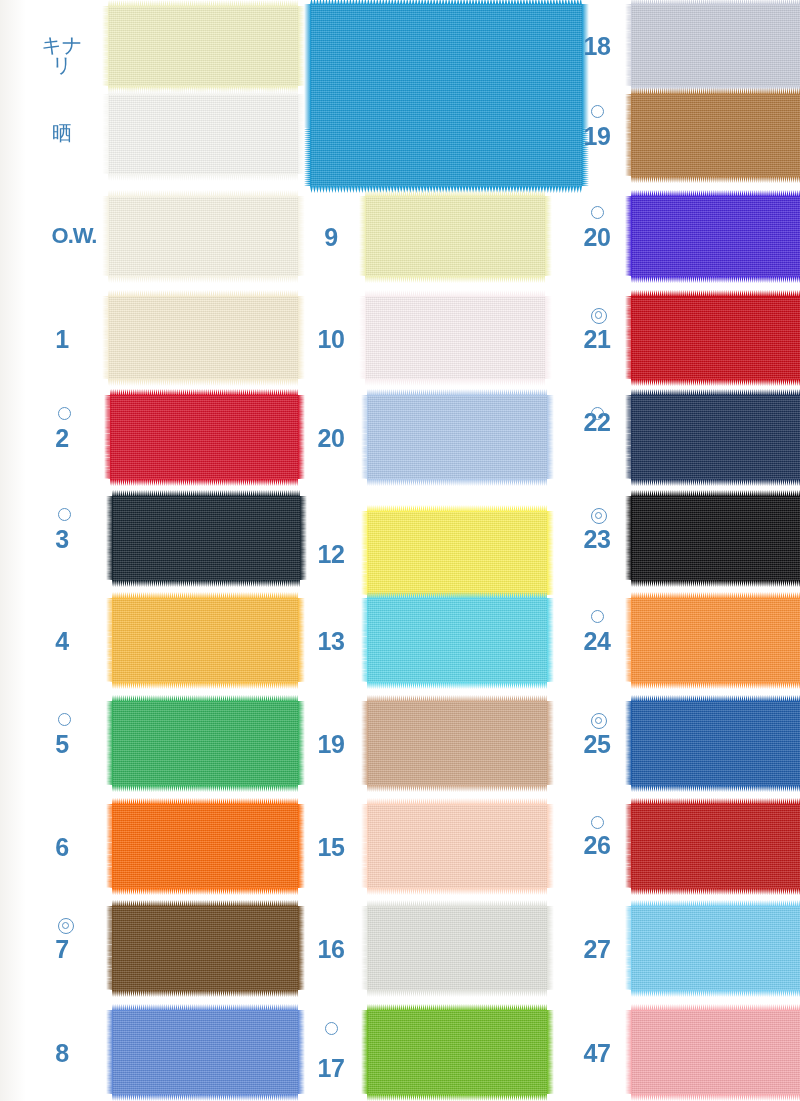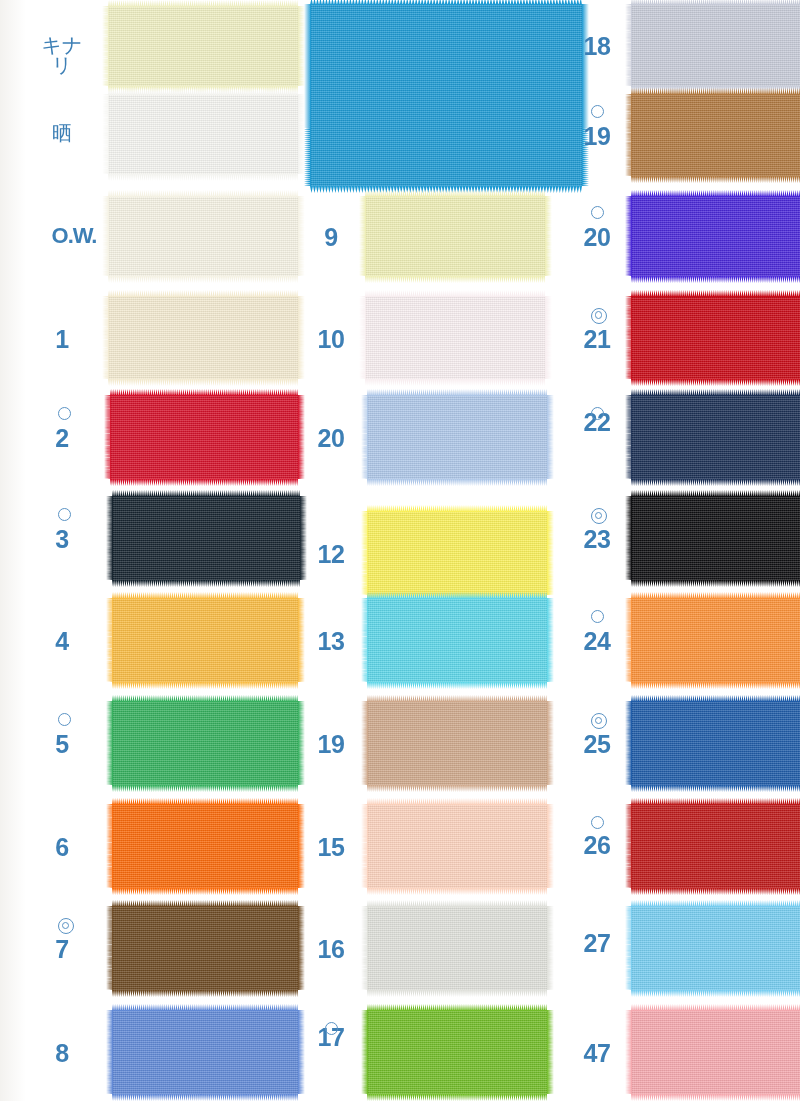--- a/index.html
+++ b/index.html
@@ -689,21 +689,21 @@
           <svg viewBox="0 0 7 1000" preserveAspectRatio="none">
             <path d="M7,0 L0,5.5 L7,11.0 L0,16.5 L7,22.0 L0,27.5 L7,33.0 L0,38.5 L7,44.0 L0,49.5 L7,55.0 L0,60.5 L7,66.0 L0,71.5 L7,77.0 L0,82.5 L7,88.0 L0,93.5 L7,99.0 L0,104.5 L7,110.0 L0,115.5 L7,121.0 L0,126.5 L7,132.0 L0,137.5 L7,143.0 L0,148.5 L7,154.0 L0,159.5 L7,165.0 L0,170.5 L7,176.0 L0,181.5 L7,187.0 L0,192.5 L7,198.0 L0,203.5 L7,209.0 L0,214.5 L7,220.0 L0,225.5 L7,231.0 L0,236.5 L7,242.0 L0,247.5 L7,253.0 L0,258.5 L7,264.0 L0,269.5 L7,275.0 L0,280.5 L7,286.0 L0,291.5 L7,297.0 L0,302.5 L7,308.0 L0,313.5 L7,319.0 L0,324.5 L7,330.0 L0,335.5 L7,341.0 L0,346.5 L7,352.0 L0,357.5 L7,363.0 L0,368.5 L7,374.0 L0,379.5 L7,385.0 L0,390.5 L7,396.0 L0,401.5 L7,407.0 L0,412.5 L7,418.0 L0,423.5 L7,429.0 L0,434.5 L7,440.0 L0,445.5 L7,451.0 L0,456.5 L7,462.0 L0,467.5 L7,473.0 L0,478.5 L7,484.0 L0,489.5 L7,495.0 L0,500.5 L7,506.0 L0,511.5 L7,517.0 L0,522.5 L7,528.0 L0,533.5 L7,539.0 L0,544.5 L7,550.0 L0,555.5 L7,561.0 L0,566.5 L7,572.0 L0,577.5 L7,583.0 L0,588.5 L7,594.0 L0,599.5 L7,605.0 L0,610.5 L7,616.0 L0,621.5 L7,627.0 L0,632.5 L7,638.0 L0,643.5 L7,649.0 L0,654.5 L7,660.0 L0,665.5 L7,671.0 L0,676.5 L7,682.0 L0,687.5 L7,693.0 L0,698.5 L7,704.0 L0,709.5 L7,715.0 L0,720.5 L7,726.0 L0,731.5 L7,737.0 L0,742.5 L7,748.0 L0,753.5 L7,759.0 L0,764.5 L7,770.0 L0,775.5 L7,781.0 L0,786.5 L7,792.0 L0,797.5 L7,803.0 L0,808.5 L7,814.0 L0,819.5 L7,825.0 L0,830.5 L7,836.0 L0,841.5 L7,847.0 L0,852.5 L7,858.0 L0,863.5 L7,869.0 L0,874.5 L7,880.0 L0,885.5 L7,891.0 L0,896.5 L7,902.0 L0,907.5 L7,913.0 L0,918.5 L7,924.0 L0,929.5 L7,935.0 L0,940.5 L7,946.0 L0,951.5 L7,957.0 L0,962.5 L7,968.0 L0,973.5 L7,979.0 L0,984.5 L7,990.0 L0,995.5 L7,1000.0 L7,1000 L7,1000 L7,0 Z" fill="#72bc28"></path>
           </svg>
         </div>
         <div class="zigv rgt">
           <svg viewBox="0 0 7 1000" preserveAspectRatio="none">
             <path d="M0,0 L7,5.5 L0,11.0 L7,16.5 L0,22.0 L7,27.5 L0,33.0 L7,38.5 L0,44.0 L7,49.5 L0,55.0 L7,60.5 L0,66.0 L7,71.5 L0,77.0 L7,82.5 L0,88.0 L7,93.5 L0,99.0 L7,104.5 L0,110.0 L7,115.5 L0,121.0 L7,126.5 L0,132.0 L7,137.5 L0,143.0 L7,148.5 L0,154.0 L7,159.5 L0,165.0 L7,170.5 L0,176.0 L7,181.5 L0,187.0 L7,192.5 L0,198.0 L7,203.5 L0,209.0 L7,214.5 L0,220.0 L7,225.5 L0,231.0 L7,236.5 L0,242.0 L7,247.5 L0,253.0 L7,258.5 L0,264.0 L7,269.5 L0,275.0 L7,280.5 L0,286.0 L7,291.5 L0,297.0 L7,302.5 L0,308.0 L7,313.5 L0,319.0 L7,324.5 L0,330.0 L7,335.5 L0,341.0 L7,346.5 L0,352.0 L7,357.5 L0,363.0 L7,368.5 L0,374.0 L7,379.5 L0,385.0 L7,390.5 L0,396.0 L7,401.5 L0,407.0 L7,412.5 L0,418.0 L7,423.5 L0,429.0 L7,434.5 L0,440.0 L7,445.5 L0,451.0 L7,456.5 L0,462.0 L7,467.5 L0,473.0 L7,478.5 L0,484.0 L7,489.5 L0,495.0 L7,500.5 L0,506.0 L7,511.5 L0,517.0 L7,522.5 L0,528.0 L7,533.5 L0,539.0 L7,544.5 L0,550.0 L7,555.5 L0,561.0 L7,566.5 L0,572.0 L7,577.5 L0,583.0 L7,588.5 L0,594.0 L7,599.5 L0,605.0 L7,610.5 L0,616.0 L7,621.5 L0,627.0 L7,632.5 L0,638.0 L7,643.5 L0,649.0 L7,654.5 L0,660.0 L7,665.5 L0,671.0 L7,676.5 L0,682.0 L7,687.5 L0,693.0 L7,698.5 L0,704.0 L7,709.5 L0,715.0 L7,720.5 L0,726.0 L7,731.5 L0,737.0 L7,742.5 L0,748.0 L7,753.5 L0,759.0 L7,764.5 L0,770.0 L7,775.5 L0,781.0 L7,786.5 L0,792.0 L7,797.5 L0,803.0 L7,808.5 L0,814.0 L7,819.5 L0,825.0 L7,830.5 L0,836.0 L7,841.5 L0,847.0 L7,852.5 L0,858.0 L7,863.5 L0,869.0 L7,874.5 L0,880.0 L7,885.5 L0,891.0 L7,896.5 L0,902.0 L7,907.5 L0,913.0 L7,918.5 L0,924.0 L7,929.5 L0,935.0 L7,940.5 L0,946.0 L7,951.5 L0,957.0 L7,962.5 L0,968.0 L7,973.5 L0,979.0 L7,984.5 L0,990.0 L7,995.5 L0,1000.0 L0,1000 L0,1000 L0,0 Z" fill="#72bc28"></path>
           </svg>
         </div>
       </div>
-      <div class="label num" style="left: -2px; width: 60px; top: 15px;">17</div>
+      <div class="label num" style="left: -2px; width: 60px; top: 46px;">17</div>
       <div class="mark" style="left: 22px; top: 12px;">
         <span class="ring-o"></span>
       </div>
     </div>
   </div>
 <div class="col col-3">
     <div class="cell" style="top: 4px; height: 82px;">
       <div class="swatch" title="#c7cbd8" style="left: 58px; width: 186px; top: 0px; height: 82px; background: rgb(199, 203, 216);">
         <div class="weave"></div>
         <div class="zig top">
@@ -978,21 +978,21 @@
           <svg viewBox="0 0 7 1000" preserveAspectRatio="none">
             <path d="M7,0 L0,5.5 L7,11.0 L0,16.5 L7,22.0 L0,27.5 L7,33.0 L0,38.5 L7,44.0 L0,49.5 L7,55.0 L0,60.5 L7,66.0 L0,71.5 L7,77.0 L0,82.5 L7,88.0 L0,93.5 L7,99.0 L0,104.5 L7,110.0 L0,115.5 L7,121.0 L0,126.5 L7,132.0 L0,137.5 L7,143.0 L0,148.5 L7,154.0 L0,159.5 L7,165.0 L0,170.5 L7,176.0 L0,181.5 L7,187.0 L0,192.5 L7,198.0 L0,203.5 L7,209.0 L0,214.5 L7,220.0 L0,225.5 L7,231.0 L0,236.5 L7,242.0 L0,247.5 L7,253.0 L0,258.5 L7,264.0 L0,269.5 L7,275.0 L0,280.5 L7,286.0 L0,291.5 L7,297.0 L0,302.5 L7,308.0 L0,313.5 L7,319.0 L0,324.5 L7,330.0 L0,335.5 L7,341.0 L0,346.5 L7,352.0 L0,357.5 L7,363.0 L0,368.5 L7,374.0 L0,379.5 L7,385.0 L0,390.5 L7,396.0 L0,401.5 L7,407.0 L0,412.5 L7,418.0 L0,423.5 L7,429.0 L0,434.5 L7,440.0 L0,445.5 L7,451.0 L0,456.5 L7,462.0 L0,467.5 L7,473.0 L0,478.5 L7,484.0 L0,489.5 L7,495.0 L0,500.5 L7,506.0 L0,511.5 L7,517.0 L0,522.5 L7,528.0 L0,533.5 L7,539.0 L0,544.5 L7,550.0 L0,555.5 L7,561.0 L0,566.5 L7,572.0 L0,577.5 L7,583.0 L0,588.5 L7,594.0 L0,599.5 L7,605.0 L0,610.5 L7,616.0 L0,621.5 L7,627.0 L0,632.5 L7,638.0 L0,643.5 L7,649.0 L0,654.5 L7,660.0 L0,665.5 L7,671.0 L0,676.5 L7,682.0 L0,687.5 L7,693.0 L0,698.5 L7,704.0 L0,709.5 L7,715.0 L0,720.5 L7,726.0 L0,731.5 L7,737.0 L0,742.5 L7,748.0 L0,753.5 L7,759.0 L0,764.5 L7,770.0 L0,775.5 L7,781.0 L0,786.5 L7,792.0 L0,797.5 L7,803.0 L0,808.5 L7,814.0 L0,819.5 L7,825.0 L0,830.5 L7,836.0 L0,841.5 L7,847.0 L0,852.5 L7,858.0 L0,863.5 L7,869.0 L0,874.5 L7,880.0 L0,885.5 L7,891.0 L0,896.5 L7,902.0 L0,907.5 L7,913.0 L0,918.5 L7,924.0 L0,929.5 L7,935.0 L0,940.5 L7,946.0 L0,951.5 L7,957.0 L0,962.5 L7,968.0 L0,973.5 L7,979.0 L0,984.5 L7,990.0 L0,995.5 L7,1000.0 L7,1000 L7,1000 L7,0 Z" fill="#77cdf0"></path>
           </svg>
         </div>
         <div class="zigv rgt">
           <svg viewBox="0 0 7 1000" preserveAspectRatio="none">
             <path d="M0,0 L7,5.5 L0,11.0 L7,16.5 L0,22.0 L7,27.5 L0,33.0 L7,38.5 L0,44.0 L7,49.5 L0,55.0 L7,60.5 L0,66.0 L7,71.5 L0,77.0 L7,82.5 L0,88.0 L7,93.5 L0,99.0 L7,104.5 L0,110.0 L7,115.5 L0,121.0 L7,126.5 L0,132.0 L7,137.5 L0,143.0 L7,148.5 L0,154.0 L7,159.5 L0,165.0 L7,170.5 L0,176.0 L7,181.5 L0,187.0 L7,192.5 L0,198.0 L7,203.5 L0,209.0 L7,214.5 L0,220.0 L7,225.5 L0,231.0 L7,236.5 L0,242.0 L7,247.5 L0,253.0 L7,258.5 L0,264.0 L7,269.5 L0,275.0 L7,280.5 L0,286.0 L7,291.5 L0,297.0 L7,302.5 L0,308.0 L7,313.5 L0,319.0 L7,324.5 L0,330.0 L7,335.5 L0,341.0 L7,346.5 L0,352.0 L7,357.5 L0,363.0 L7,368.5 L0,374.0 L7,379.5 L0,385.0 L7,390.5 L0,396.0 L7,401.5 L0,407.0 L7,412.5 L0,418.0 L7,423.5 L0,429.0 L7,434.5 L0,440.0 L7,445.5 L0,451.0 L7,456.5 L0,462.0 L7,467.5 L0,473.0 L7,478.5 L0,484.0 L7,489.5 L0,495.0 L7,500.5 L0,506.0 L7,511.5 L0,517.0 L7,522.5 L0,528.0 L7,533.5 L0,539.0 L7,544.5 L0,550.0 L7,555.5 L0,561.0 L7,566.5 L0,572.0 L7,577.5 L0,583.0 L7,588.5 L0,594.0 L7,599.5 L0,605.0 L7,610.5 L0,616.0 L7,621.5 L0,627.0 L7,632.5 L0,638.0 L7,643.5 L0,649.0 L7,654.5 L0,660.0 L7,665.5 L0,671.0 L7,676.5 L0,682.0 L7,687.5 L0,693.0 L7,698.5 L0,704.0 L7,709.5 L0,715.0 L7,720.5 L0,726.0 L7,731.5 L0,737.0 L7,742.5 L0,748.0 L7,753.5 L0,759.0 L7,764.5 L0,770.0 L7,775.5 L0,781.0 L7,786.5 L0,792.0 L7,797.5 L0,803.0 L7,808.5 L0,814.0 L7,819.5 L0,825.0 L7,830.5 L0,836.0 L7,841.5 L0,847.0 L7,852.5 L0,858.0 L7,863.5 L0,869.0 L7,874.5 L0,880.0 L7,885.5 L0,891.0 L7,896.5 L0,902.0 L7,907.5 L0,913.0 L7,918.5 L0,924.0 L7,929.5 L0,935.0 L7,940.5 L0,946.0 L7,951.5 L0,957.0 L7,962.5 L0,968.0 L7,973.5 L0,979.0 L7,984.5 L0,990.0 L7,995.5 L0,1000.0 L0,1000 L0,1000 L0,0 Z" fill="#77cdf0"></path>
           </svg>
         </div>
       </div>
-      <div class="label num" style="left: -6px; width: 60px; top: 25px;">27</div>
+      <div class="label num" style="left: -6px; width: 60px; top: 31px;">27</div>
     </div>
     <div class="cell" style="top: 1010px; height: 84px;">
       <div class="swatch" title="#f5a8ae" style="left: 58px; width: 186px; top: 0px; height: 84px; background: rgb(245, 168, 174);">
         <div class="weave"></div>
         <div class="zig top">
           <svg viewBox="0 0 1000 7" preserveAspectRatio="none">
             <path d="M0,7 L5.5,0 L11.0,7 L16.5,0 L22.0,7 L27.5,0 L33.0,7 L38.5,0 L44.0,7 L49.5,0 L55.0,7 L60.5,0 L66.0,7 L71.5,0 L77.0,7 L82.5,0 L88.0,7 L93.5,0 L99.0,7 L104.5,0 L110.0,7 L115.5,0 L121.0,7 L126.5,0 L132.0,7 L137.5,0 L143.0,7 L148.5,0 L154.0,7 L159.5,0 L165.0,7 L170.5,0 L176.0,7 L181.5,0 L187.0,7 L192.5,0 L198.0,7 L203.5,0 L209.0,7 L214.5,0 L220.0,7 L225.5,0 L231.0,7 L236.5,0 L242.0,7 L247.5,0 L253.0,7 L258.5,0 L264.0,7 L269.5,0 L275.0,7 L280.5,0 L286.0,7 L291.5,0 L297.0,7 L302.5,0 L308.0,7 L313.5,0 L319.0,7 L324.5,0 L330.0,7 L335.5,0 L341.0,7 L346.5,0 L352.0,7 L357.5,0 L363.0,7 L368.5,0 L374.0,7 L379.5,0 L385.0,7 L390.5,0 L396.0,7 L401.5,0 L407.0,7 L412.5,0 L418.0,7 L423.5,0 L429.0,7 L434.5,0 L440.0,7 L445.5,0 L451.0,7 L456.5,0 L462.0,7 L467.5,0 L473.0,7 L478.5,0 L484.0,7 L489.5,0 L495.0,7 L500.5,0 L506.0,7 L511.5,0 L517.0,7 L522.5,0 L528.0,7 L533.5,0 L539.0,7 L544.5,0 L550.0,7 L555.5,0 L561.0,7 L566.5,0 L572.0,7 L577.5,0 L583.0,7 L588.5,0 L594.0,7 L599.5,0 L605.0,7 L610.5,0 L616.0,7 L621.5,0 L627.0,7 L632.5,0 L638.0,7 L643.5,0 L649.0,7 L654.5,0 L660.0,7 L665.5,0 L671.0,7 L676.5,0 L682.0,7 L687.5,0 L693.0,7 L698.5,0 L704.0,7 L709.5,0 L715.0,7 L720.5,0 L726.0,7 L731.5,0 L737.0,7 L742.5,0 L748.0,7 L753.5,0 L759.0,7 L764.5,0 L770.0,7 L775.5,0 L781.0,7 L786.5,0 L792.0,7 L797.5,0 L803.0,7 L808.5,0 L814.0,7 L819.5,0 L825.0,7 L830.5,0 L836.0,7 L841.5,0 L847.0,7 L852.5,0 L858.0,7 L863.5,0 L869.0,7 L874.5,0 L880.0,7 L885.5,0 L891.0,7 L896.5,0 L902.0,7 L907.5,0 L913.0,7 L918.5,0 L924.0,7 L929.5,0 L935.0,7 L940.5,0 L946.0,7 L951.5,0 L957.0,7 L962.5,0 L968.0,7 L973.5,0 L979.0,7 L984.5,0 L990.0,7 L995.5,0 L1000.0,7 L1000,7 L1000,7 L0,7 Z" fill="#f5a8ae"></path>
           </svg>
         </div>
         <div class="zig bot">

